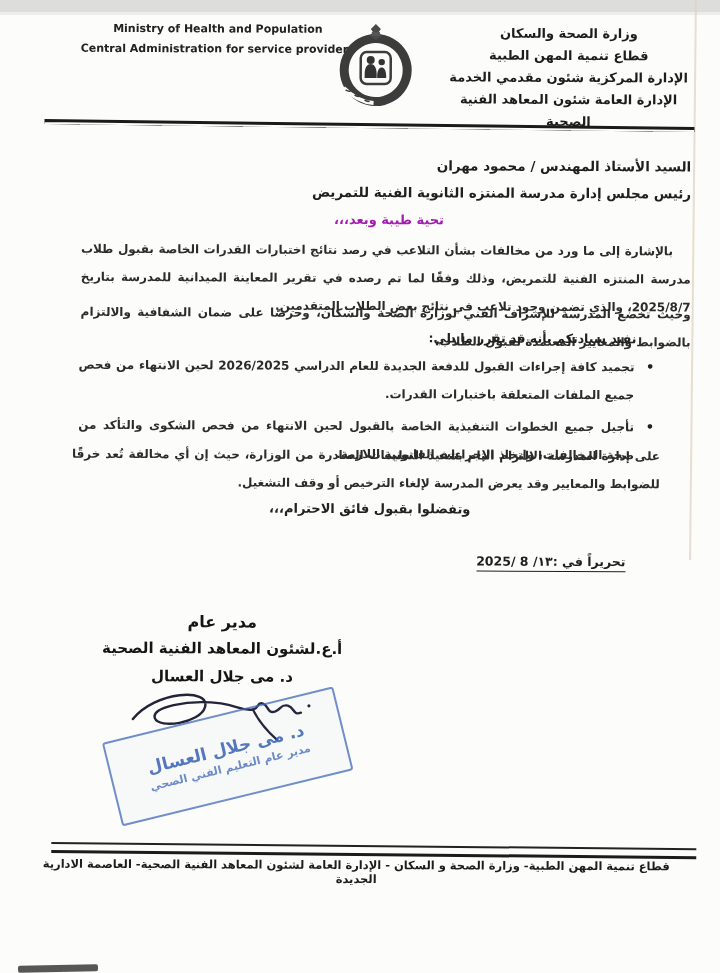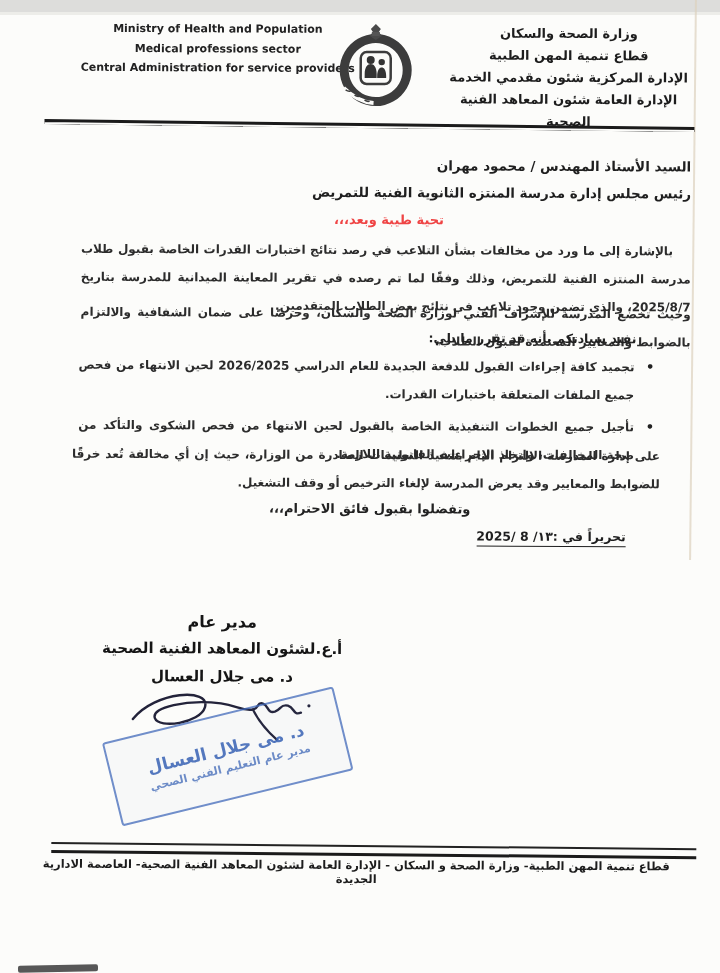--- a/index.html
+++ b/index.html
@@ -22,35 +22,35 @@
   .logo{position:absolute;left:328px;top:22px;width:96px;height:96px;}
 
   .rule-1{position:absolute;left:45px;top:123px;width:650px;height:5px;background:#1b1b1b;
     transform:rotate(.45deg);box-shadow:0 -2px 0 #fcfcfa inset;}
 
   
   .rtl{direction:rtl;}
   .addressee{position:absolute;right:28px;top:152px;width:480px;text-align:right;
     font-size:13.5px;font-weight:bold;color:#1f1f1f;line-height:27px;}
   .greeting{position:absolute;left:280px;top:212px;width:220px;text-align:center;
-    font-size:13px;font-weight:bold;color:#ef4444;}
+    font-size:13px;font-weight:bold;color:#a21caf;}
   .para{position:absolute;color:#2c2c2c;font-size:12px;font-weight:bold;line-height:28px;text-align:justify;}
   .p1{right:28px;top:236px;width:610px;}
   .p1 .indent{display:inline-block;width:18px;}
   .p2{right:28px;top:299px;width:610px;}
   .decision{position:absolute;right:82px;top:330px;width:560px;text-align:right;
     font-size:12.5px;font-weight:bold;color:#222;}
   .bullets{position:absolute;right:62px;top:352px;width:578px;margin:0;padding:0;list-style:none;
     font-size:12px;font-weight:bold;color:#2c2c2c;}
   .bullets li{position:relative;padding-right:22px;line-height:28px;text-align:justify;margin-bottom:4px;}
   .bullets li::before{content:"•";position:absolute;right:2px;top:0;font-size:13px;color:#222;}
   .p3{right:58px;top:441px;width:588px;}
   .closing{position:absolute;left:262px;top:492px;width:220px;text-align:center;
     font-size:13px;font-weight:bold;color:#222;margin-top:9px;}
-  .dateline{position:absolute;right:92px;top:528px;font-size:12.5px;font-weight:bold;color:#1f1f1f;
+  .dateline{position:absolute;right:92px;top:553px;font-size:12.5px;font-weight:bold;color:#1f1f1f;
     border-bottom:1.5px solid #1f1f1f;padding-bottom:2px;}
 
   
   .sig-block{position:absolute;left:60px;top:610px;width:330px;text-align:center;direction:rtl;color:#151515;}
   .sig-t1{font-size:16px;font-weight:bold;line-height:26px;}
   .sig-t2{font-size:15px;font-weight:bold;line-height:27px;}
   .sig-name{font-size:15px;font-weight:bold;line-height:28px;letter-spacing:1px;}
   .sig-scribble{position:absolute;left:128px;top:686px;width:215px;height:58px;}
   .stamp{position:absolute;left:112px;top:714px;width:234px;height:82px;
     transform:rotate(-14deg);border:2.5px solid rgba(66,106,185,.75);border-radius:3px;
@@ -72,21 +72,20 @@
 
 <div class="page">
   <div class="scan-topbar"></div>
   <div class="scan-noise"></div>
   <div class="scan-edge-line"></div>
 
   <div class="content">
 
     <div class="hdr-en">
       <div>Ministry of Health and Population</div>
-      <div>Medical professions sector</div>
       <div>Central Administration for service providers</div>
     </div>
 
     <div class="logo">
       <svg viewBox="0 0 96 96" width="96" height="96">
 
         <path d="M48 12 a36 36 0 1 0 0.01 0 Z M48 21 a27 27 0 1 1 -0.01 0 Z" fill="#3c3c3c" fill-rule="evenodd"></path>
 
         <path d="M48 2 l5 5 -2 3 3 4 -6 4 -6 -4 3 -4 -2 -3 Z" fill="#4a4a4a"></path>
         <path d="M44 10 h8 v4 h-8 Z" fill="#555"></path>

